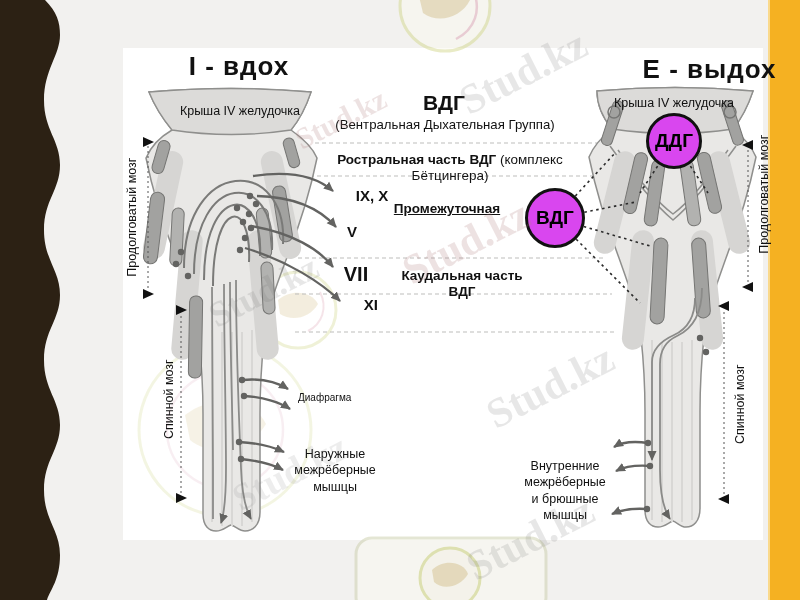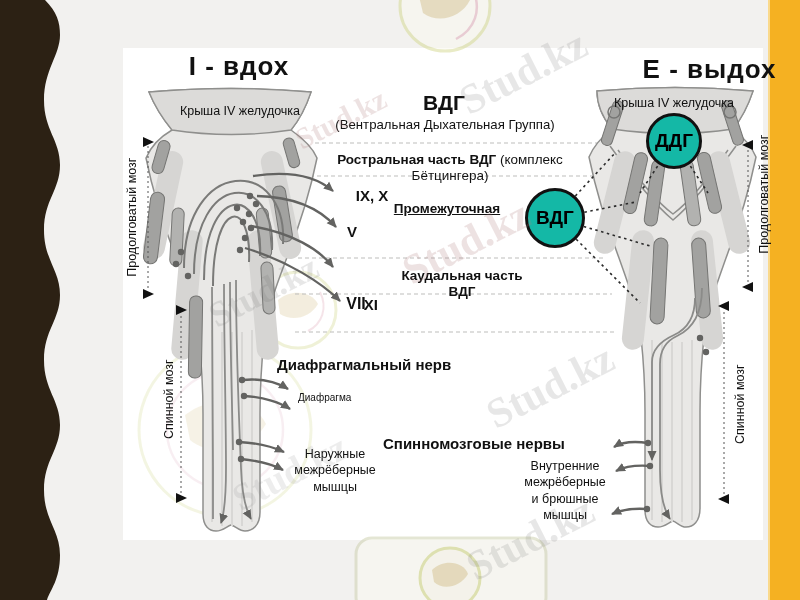--- a/index.html
+++ b/index.html
@@ -7,21 +7,21 @@
   .page{position:relative;width:800px;height:600px;}
   .panel{position:absolute;left:123px;top:48px;width:640px;height:492px;background:#ffffff;z-index:0;}
   svg.diagram{position:absolute;left:0;top:0;z-index:1;pointer-events:none;}
   .lbl{position:absolute;z-index:2;color:#111;line-height:1.15;}
   .c{text-align:center;}
   .b{font-weight:bold;}
   .title{font-size:26px;font-weight:bold;letter-spacing:1px;}
   .small{font-size:12.5px;}
   .med{font-size:13.5px;}
   .vert{transform:rotate(-90deg);transform-origin:center center;text-align:center;font-size:12.5px;white-space:nowrap;}
-  .circle{position:absolute;z-index:2;background:#14b8a6;border:3px solid #111;border-radius:50%;
+  .circle{position:absolute;z-index:2;background:#d946ef;border:3px solid #111;border-radius:50%;
           display:flex;align-items:center;justify-content:center;font-weight:bold;font-size:19px;}
   .wm{position:absolute;z-index:3;font-family:"Liberation Serif",serif;font-weight:bold;
       color:#6f6f6f;opacity:0.16;transform:rotate(-27deg);white-space:nowrap;pointer-events:none;}
   .wm.pink{color:#b07f7f;opacity:0.22;}
 </style>
 </head>
 <body>
 
 <div class="page">
 
@@ -225,39 +225,37 @@
 
   <div class="lbl b c" style="left:394px;top:91px;width:100px;font-size:21px;">ВДГ</div>
   <div class="lbl med c" style="left:309px;top:152px;width:282px;">
     <span class="b">Ростральная часть ВДГ</span><span> (комплекс Бётцингера)</span>
   </div>
 
   <div class="lbl c" style="left:325px;top:117px;width:240px;font-size:13.2px;">(Вентральная Дыхательная Группа)</div>
 
   <div class="lbl b c" style="left:330px;top:187px;width:44px;font-size:15px;margin-left:20px;">IX, X</div>
   <div class="lbl b c" style="left:334px;top:223px;width:36px;font-size:15px;">V</div>
-  <div class="lbl b c" style="left:336px;top:263px;width:40px;font-size:16px;margin-top:32px;">VII</div>
+  <div class="lbl b c" style="left:336px;top:263px;width:40px;font-size:20px;">VII</div>
   <div class="lbl b c" style="left:342px;top:296px;width:36px;font-size:15px;text-align:right;">XI</div>
 
   <div class="lbl b med c" style="left:377px;top:200px;width:140px;line-height:17px;text-decoration:underline;">
     <div>Промежуточная</div>
   </div>
   <div class="lbl b med c" style="left:391px;top:268px;width:142px;">Каудальная часть ВДГ</div>
 
   <div class="circle" style="left:525px;top:188px;width:54px;height:54px;">ВДГ</div>
   <div class="circle" style="left:646px;top:113px;width:50px;height:50px;">ДДГ</div>
 
-  <div class="lbl b" style="left:277px;top:356px;font-size:15px;">Диафрагмальный нерв</div>
   <div class="lbl" style="left:298px;top:392px;font-size:10px;">Диафрагма</div>
   <div class="lbl small c" style="left:287px;top:446px;width:96px;line-height:16.3px;">
     <div>Наружные</div>
     <div>межрёберные</div>
     <div>мышцы</div>
   </div>
-  <div class="lbl b" style="left:383px;top:435px;font-size:15px;">Спинномозговые нервы</div>
   <div class="lbl small c" style="left:517px;top:458px;width:96px;line-height:16.3px;">
     <div>Внутренние</div>
     <div>межрёберные</div>
     <div>и брюшные</div>
     <div>мышцы</div>
   </div>
 
   <div class="lbl vert" style="left:57px;top:210px;width:150px;">Продолговатый мозг</div>
   <div class="lbl vert" style="left:116px;top:392px;width:106px;">Спинной мозг</div>
   <div class="lbl vert" style="left:689px;top:187px;width:150px;">Продолговатый мозг</div>

